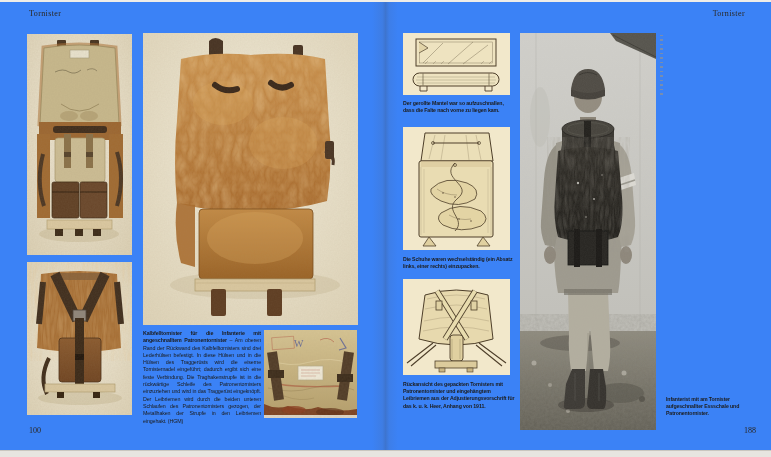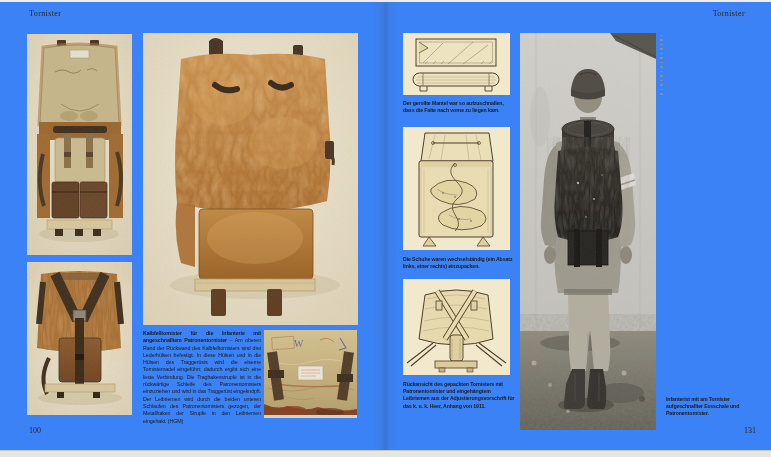--- a/index.html
+++ b/index.html
@@ -404,19 +404,19 @@
         <circle cx="66" cy="184" r=".8" fill="#cfccc4" opacity=".7"></circle>
         <circle cx="82" cy="142" r=".7" fill="#d8d5cd" opacity=".7"></circle>
         <rect width="136" height="397" filter="url(#S_grain)"></rect>
       </svg>
     </figure>
 
     <div class="credit-marks"></div>
 
     <p class="caption photo-cap">Infanterist mit am Tornister aufgeschnallter Essschale und Patronentornister.</p>
 
-    <div class="folio folio-right">131</div>
+    <div class="folio folio-right">188</div>
   </div>
 
   <div class="gutter"></div>
   <div class="edge-top"></div>
   <div class="edge-bottom"></div>
 </div>
 
 </body></html>

